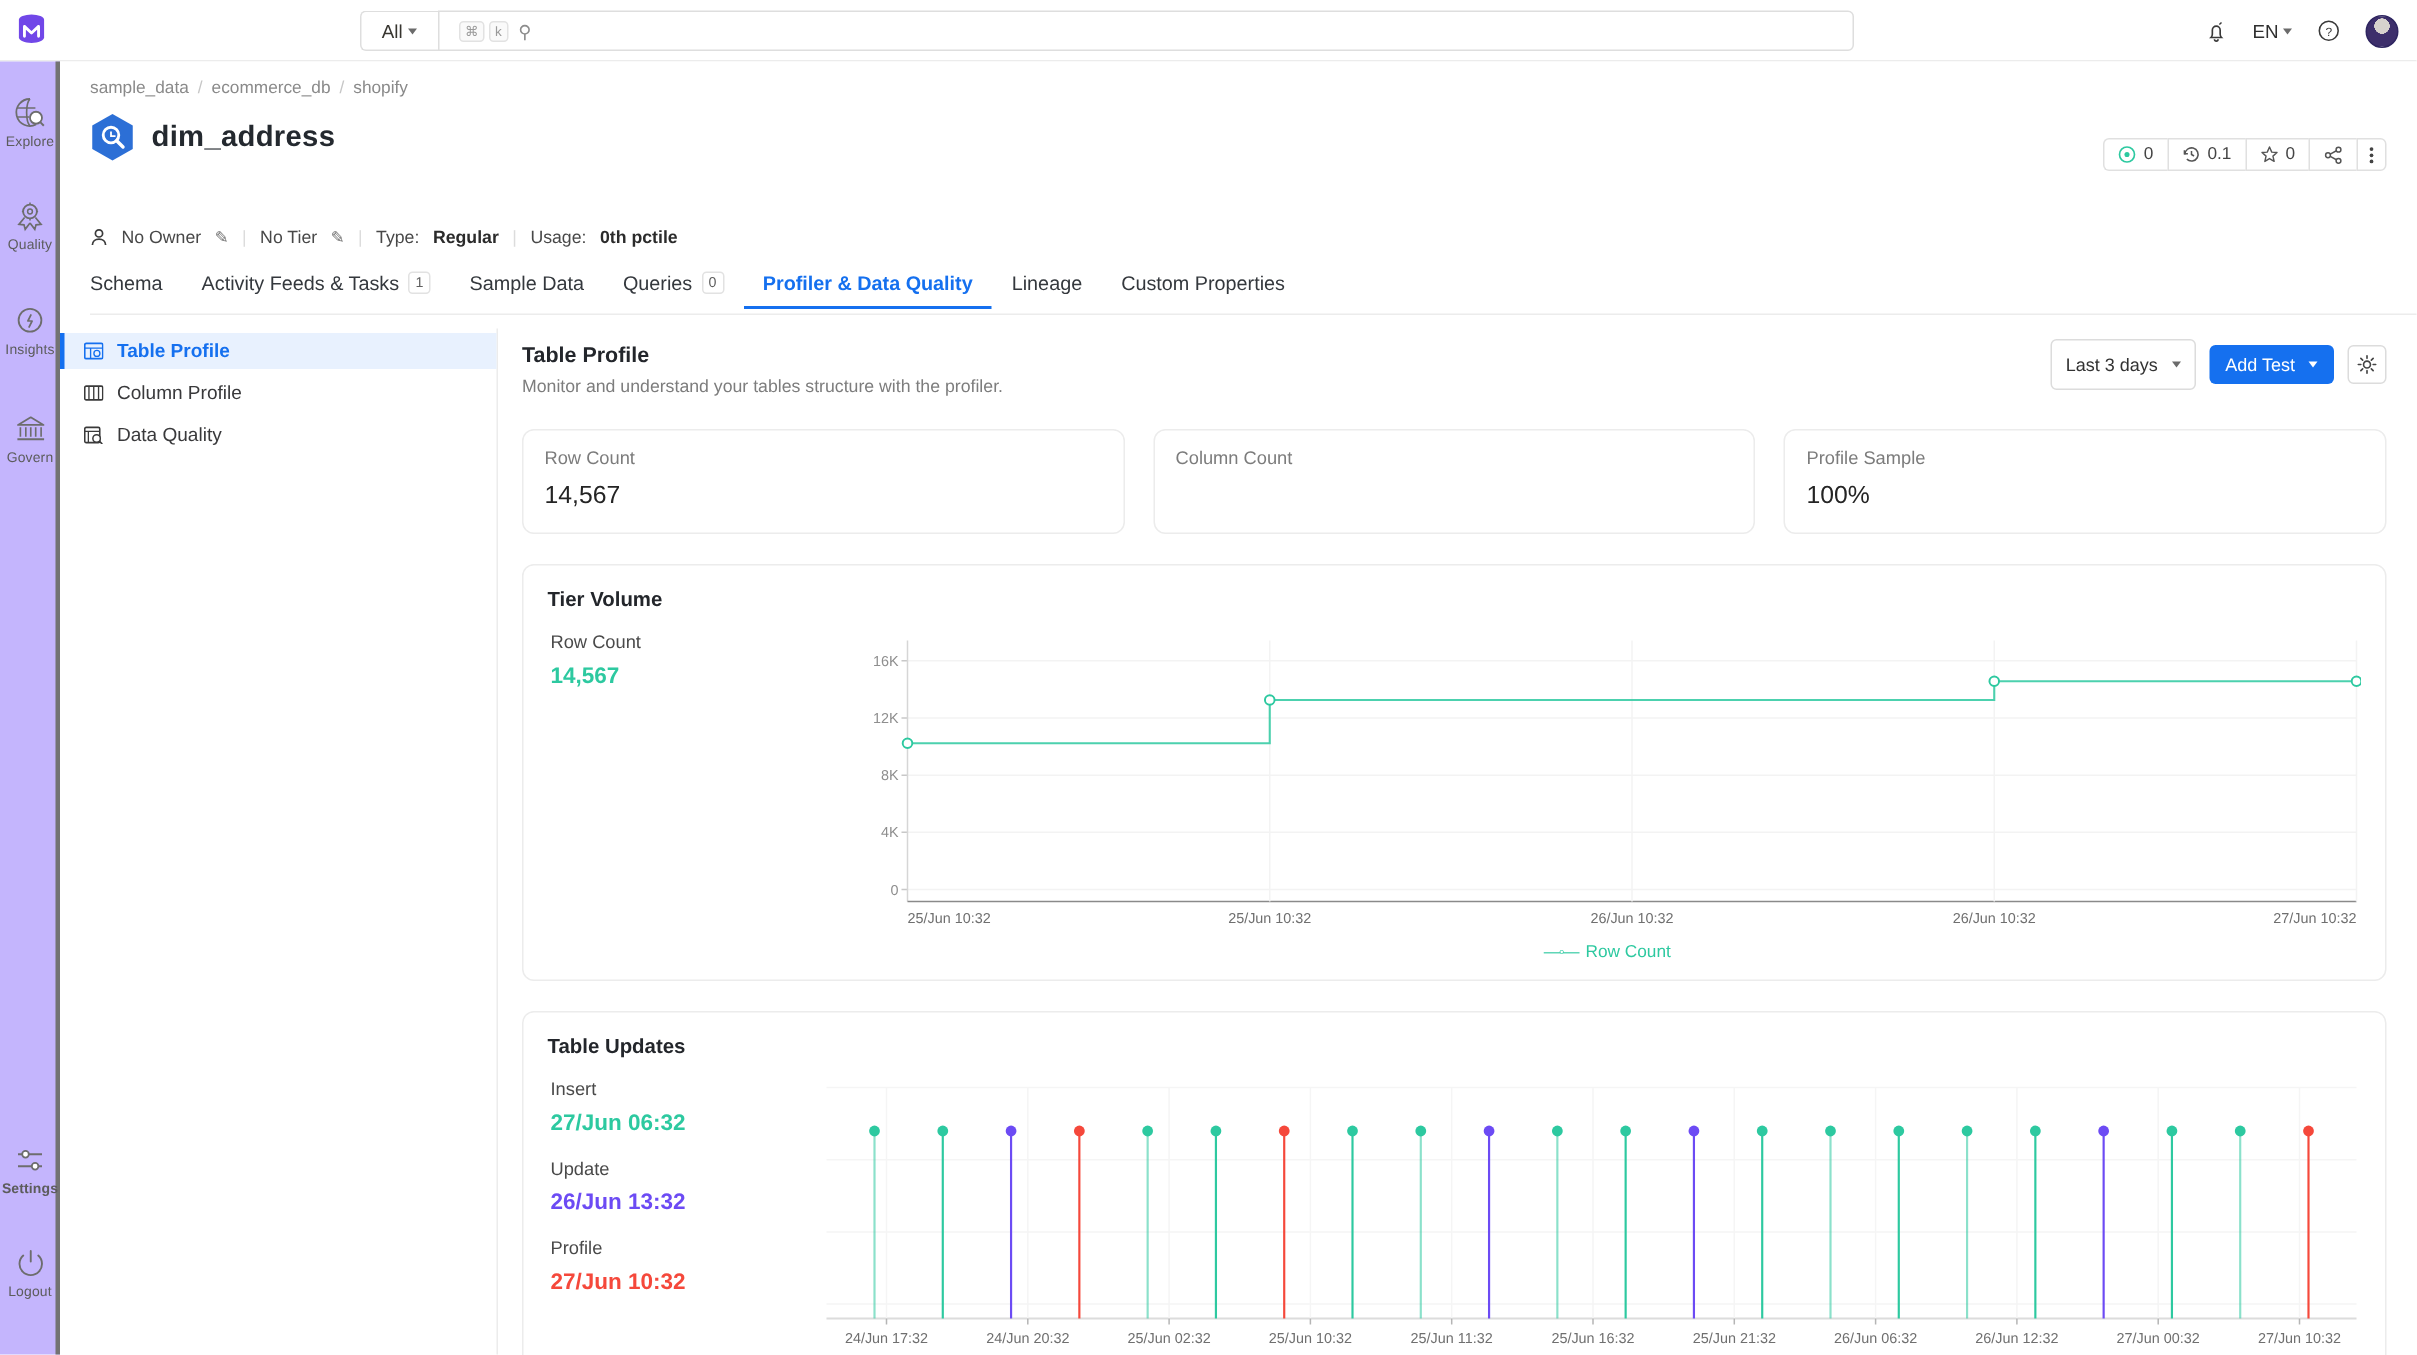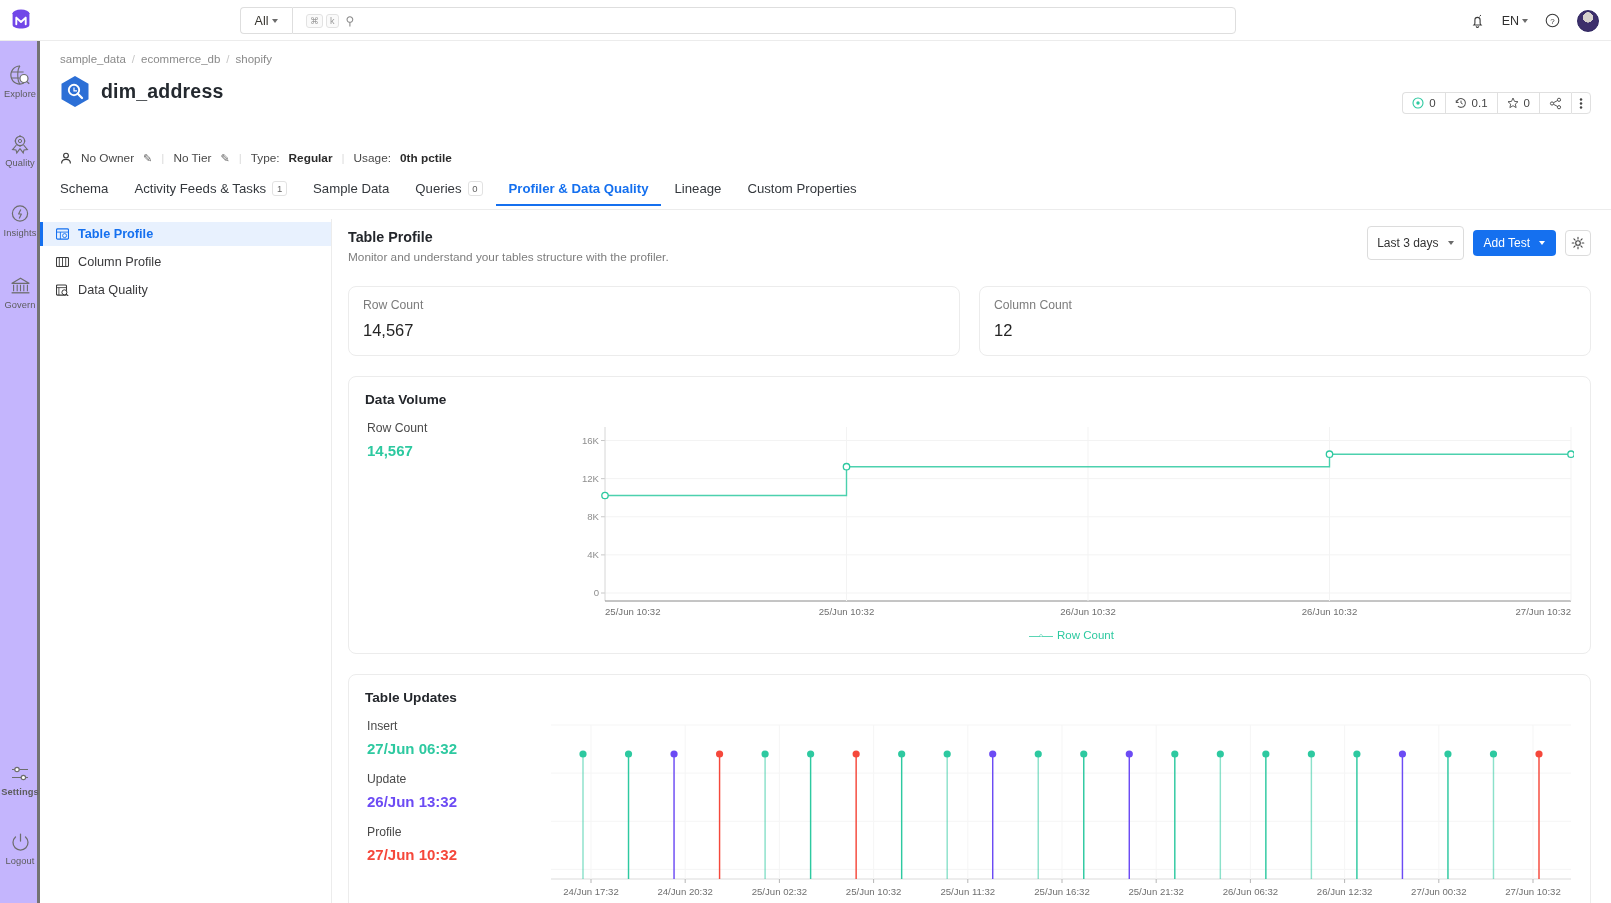--- a/index.html
+++ b/index.html
@@ -424,26 +424,29 @@
       </div>
     </div>
 
     <div class="stats">
       <div class="stat">
         <div class="k">Row Count</div>
         <div class="v">14,567</div>
       </div>
       <div class="stat">
         <div class="k">Column Count</div>
-        <div class="v">12</div>
+      </div>
+      <div class="stat">
+        <div class="k">Profile Sample</div>
+        <div class="v">100%</div>
       </div>
     </div>
 
     <div class="panel">
-      <div class="panel-title">Data Volume</div>
+      <div class="panel-title">Tier Volume</div>
       <div class="panel-body">
         <div class="panel-left">
           <div class="pl-blk">
             <div class="pl-k">Row Count</div>
             <div class="pl-v" style="color:#2dc9a0">14,567</div>
           </div>
         </div>
         <div class="chartbox">
           <svg id="volchart" width="1005" height="206" viewBox="0 0 1005 206">
               <line x1="36" x2="1002" y1="172" y2="172" stroke="#f3f3f3" stroke-width="1"></line>

